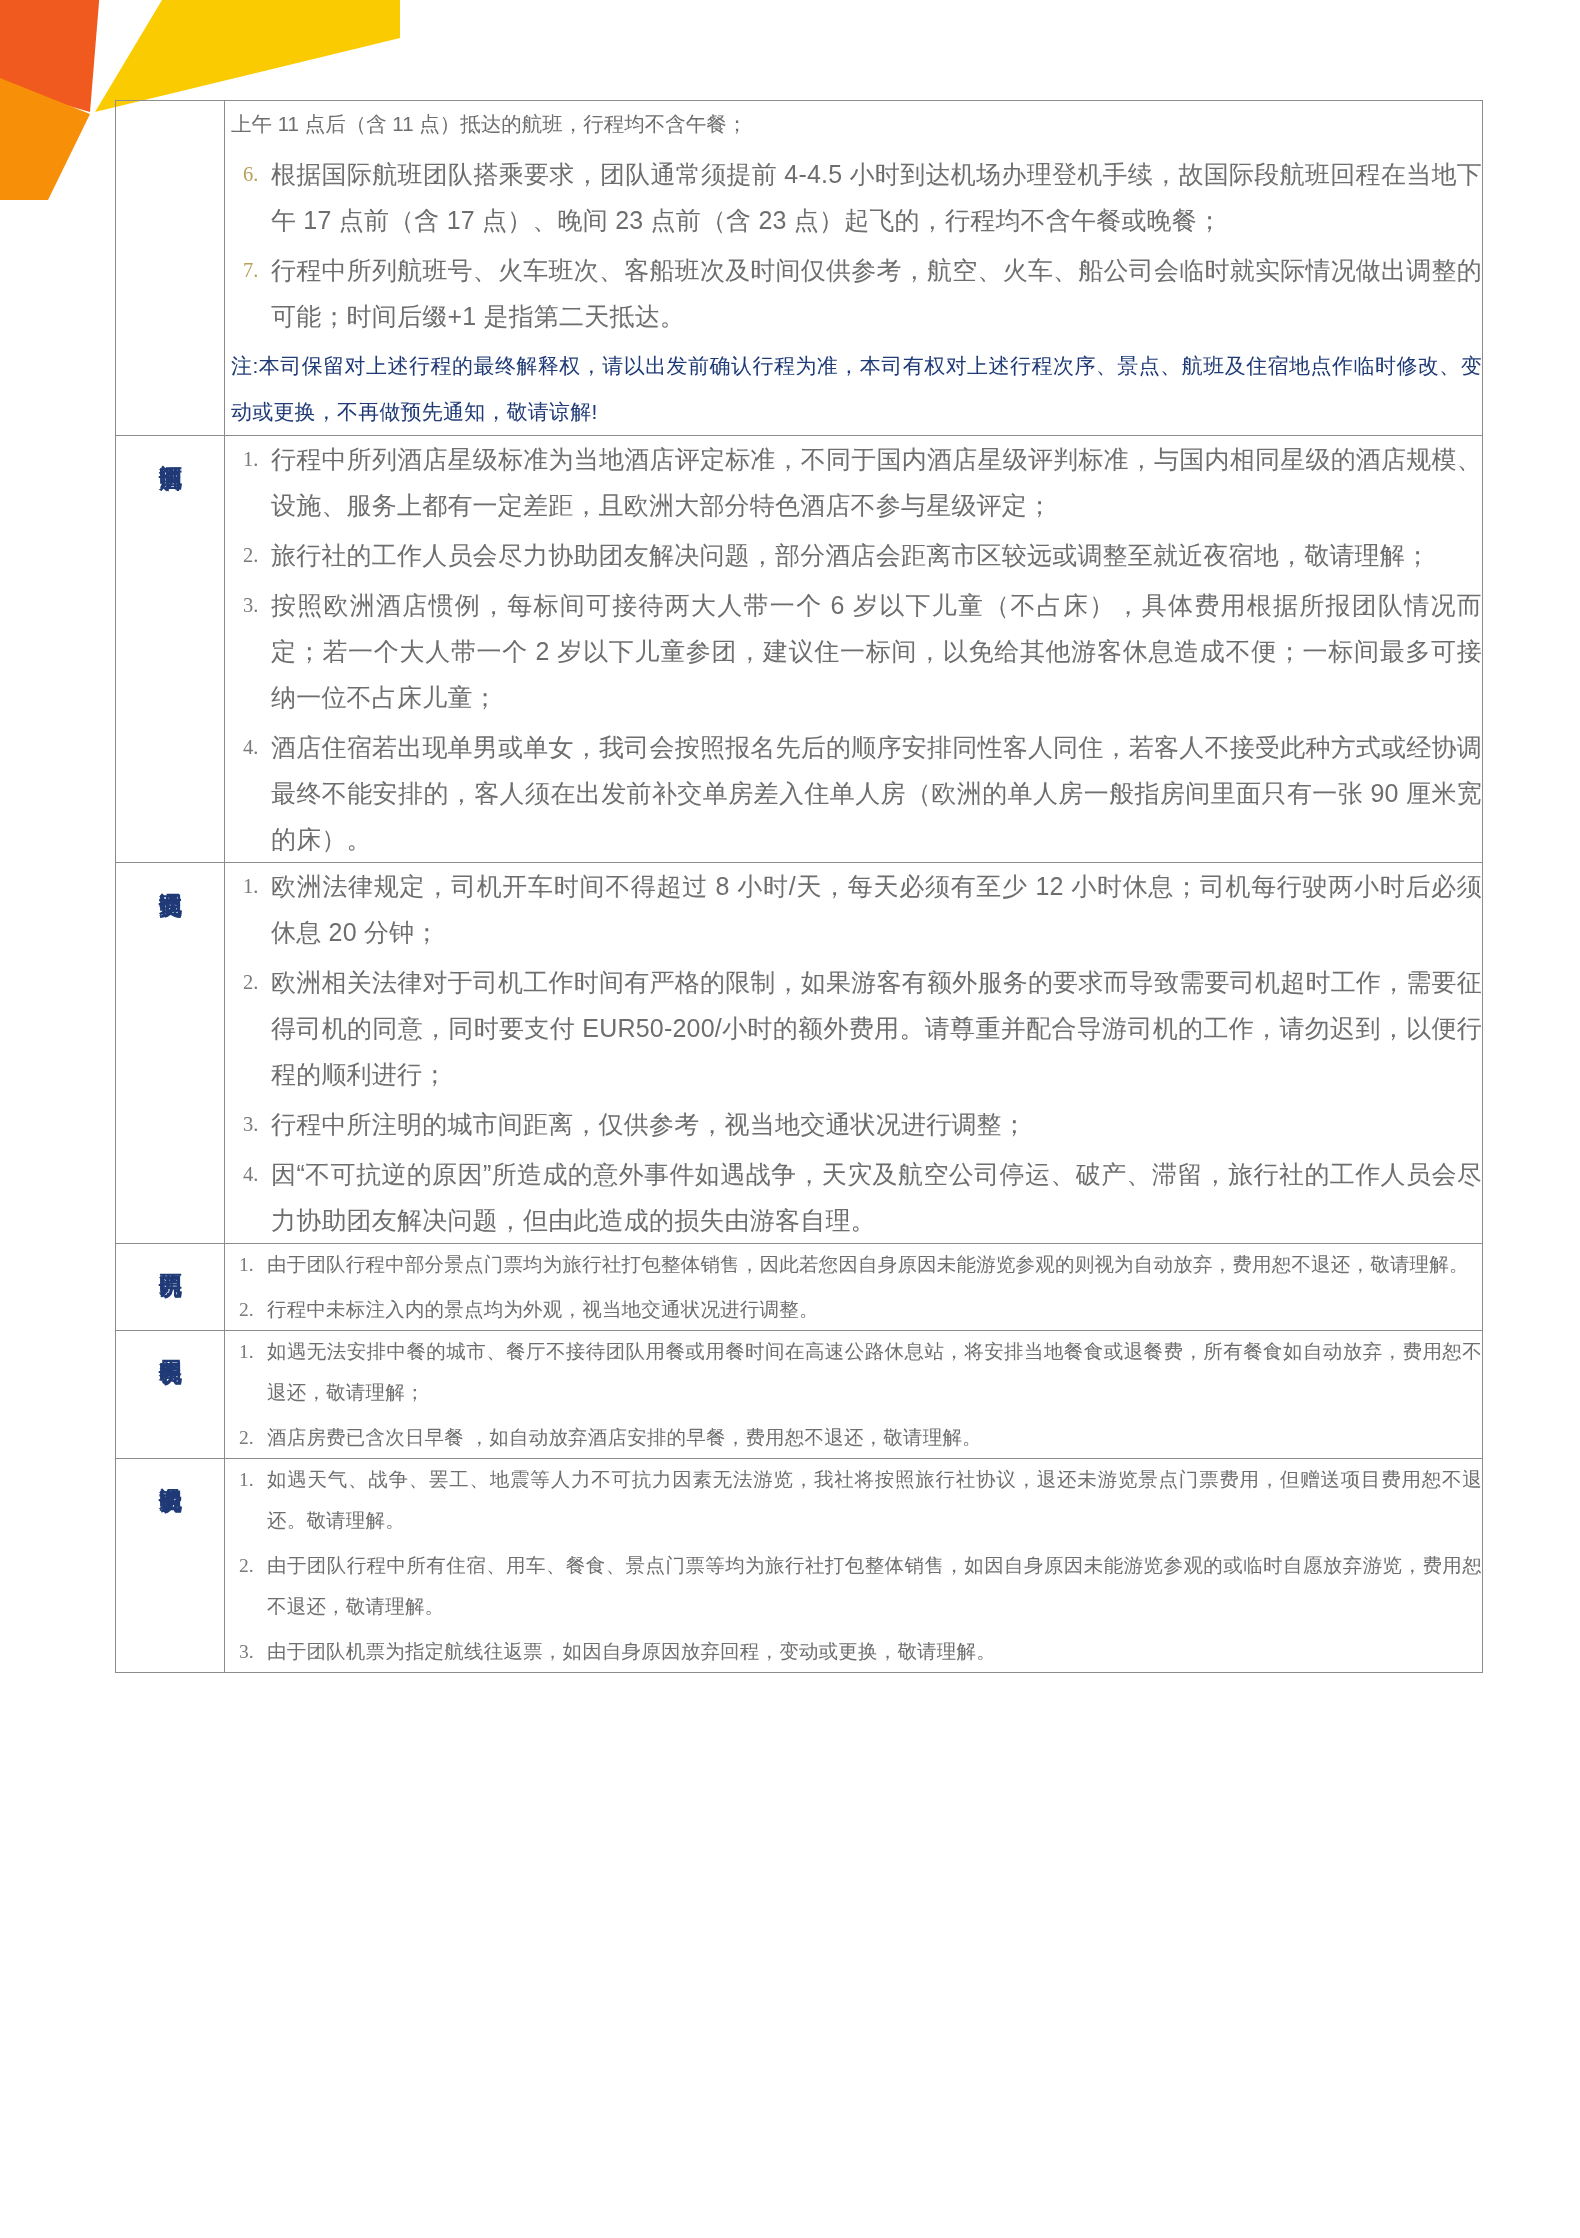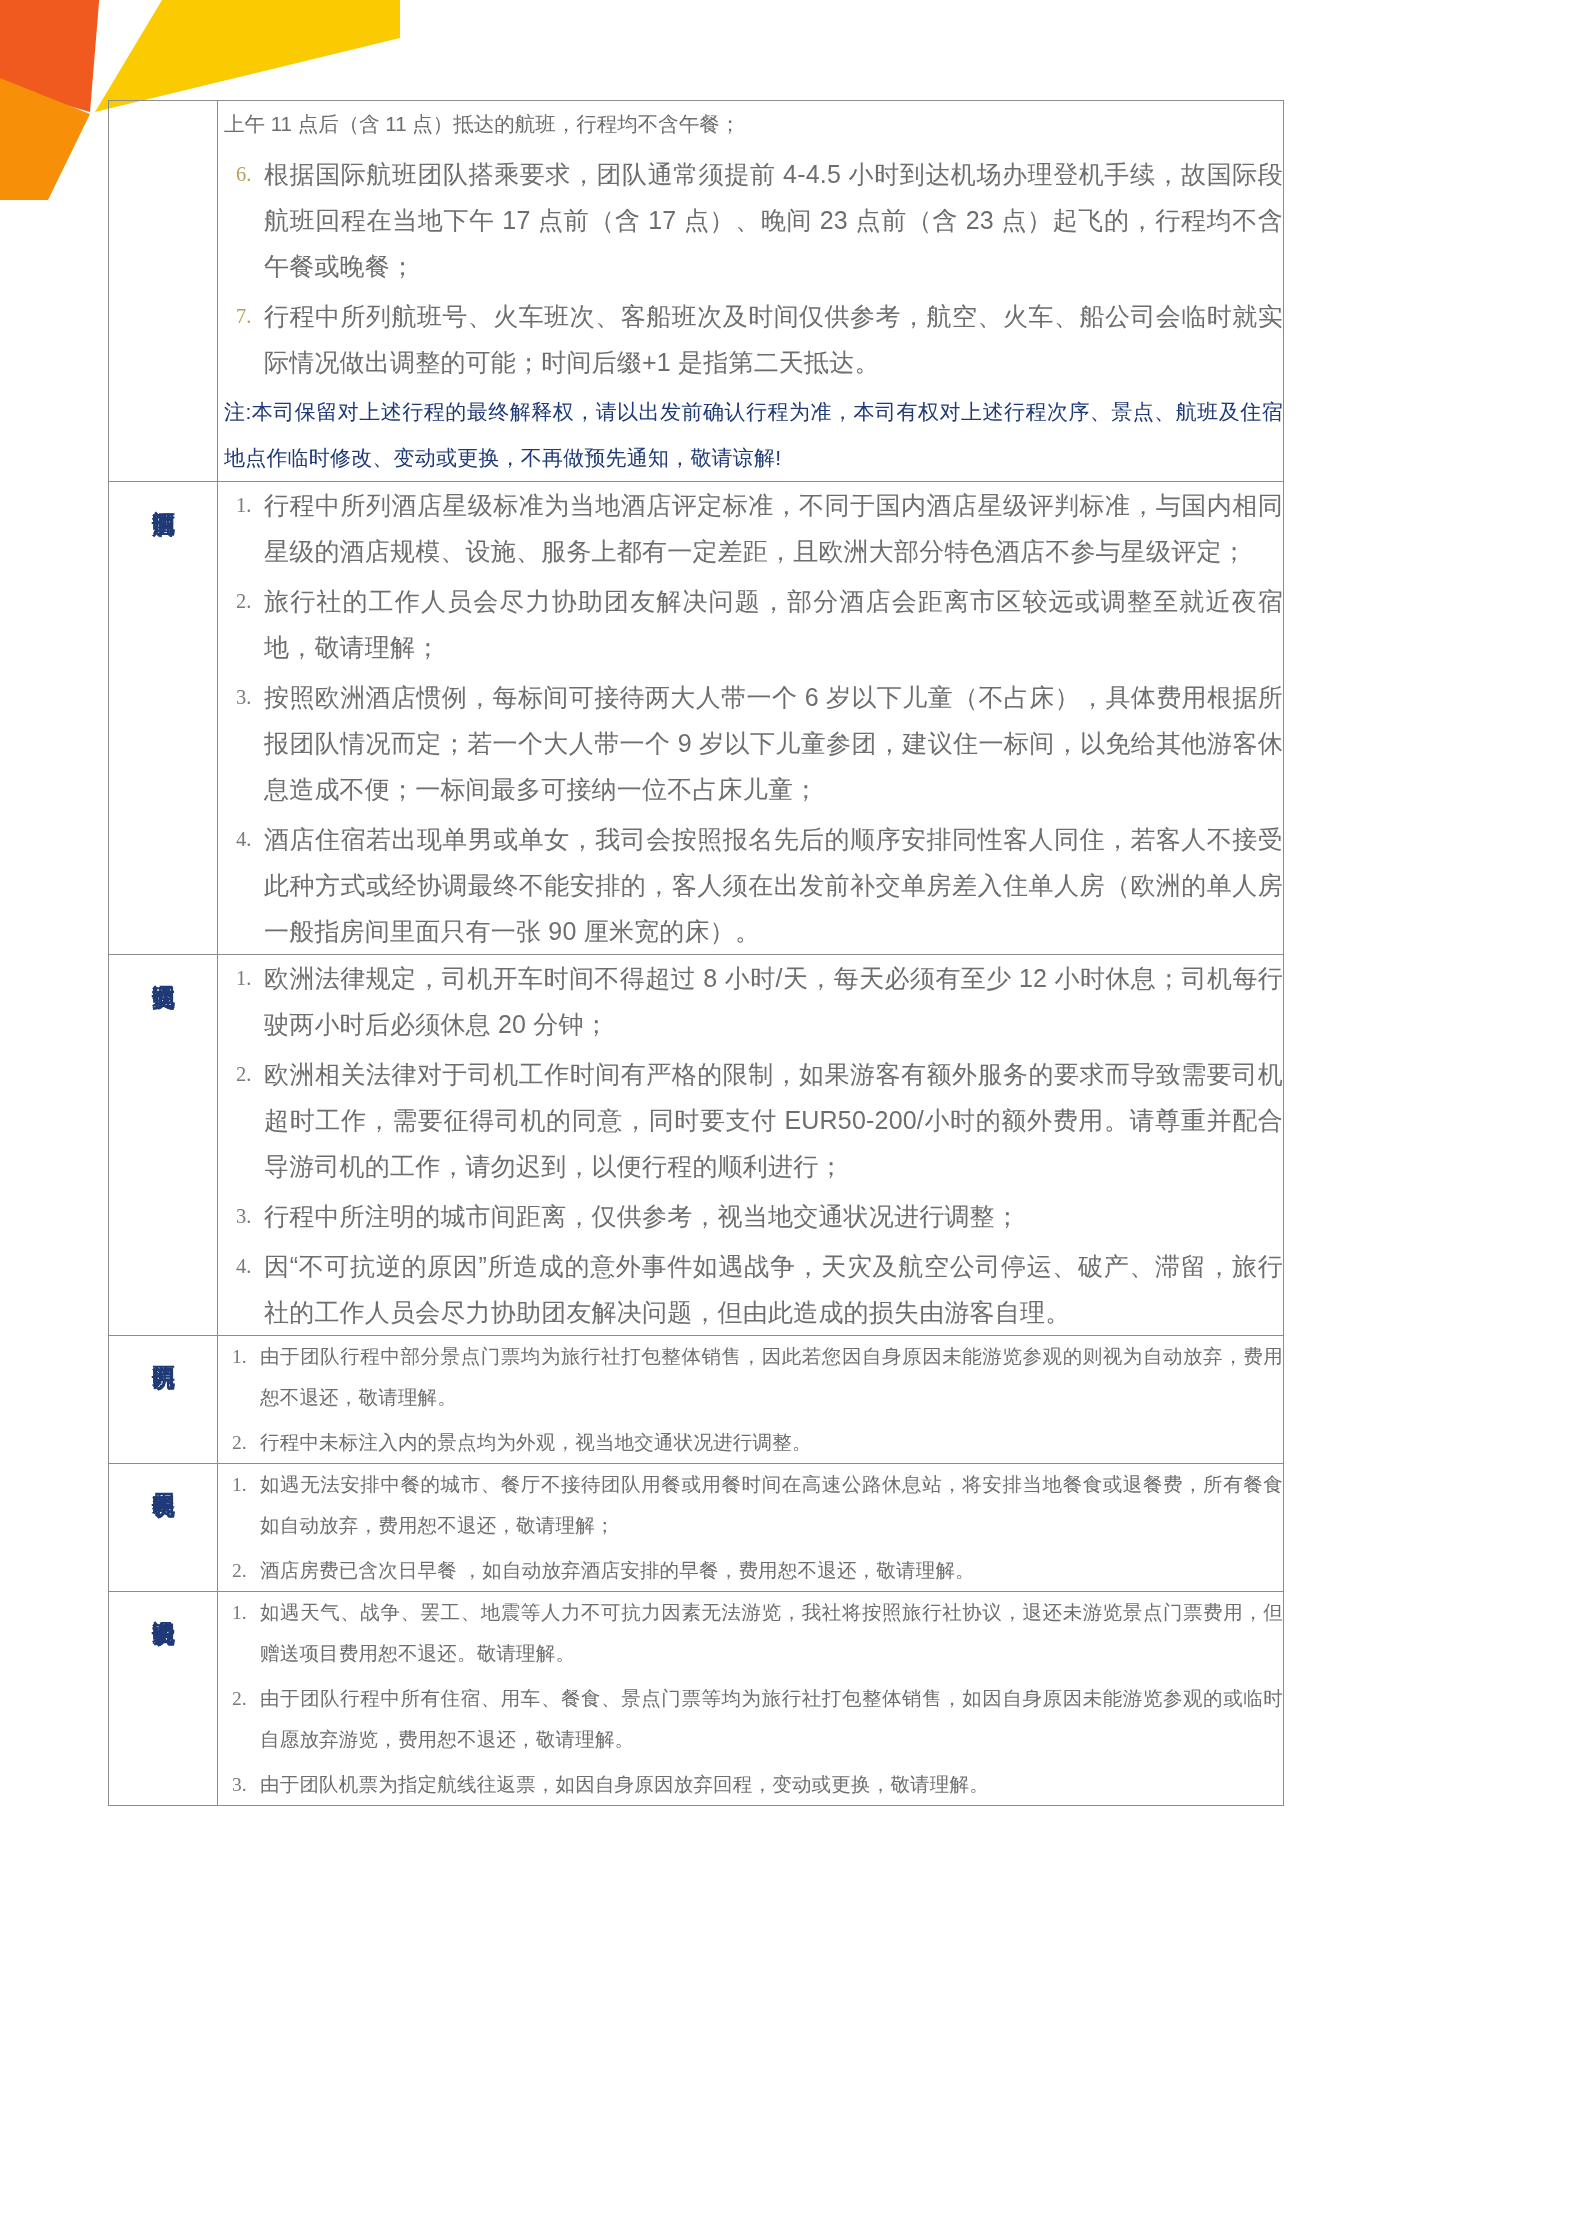--- a/index.html
+++ b/index.html
@@ -21,23 +21,23 @@
     top: 0;
     left: 0;
     width: 400px;
     height: 200px;
     pointer-events: none;
   }
 
   
   #page {
     position: absolute;
-    left: 108px;
+    left: 115px;
     top: 100px;
-    width: 1176px;
+    width: 1368px;
   }
 
   table.notes {
     border-collapse: collapse;
     width: 100%;
     table-layout: fixed;
     border: 1px solid #8c8c8c;
   }
   table.notes td {
     border: 1px solid #8c8c8c;
@@ -173,21 +173,21 @@
             <li>
               <span class="num grey">1.</span>
               <span class="txt">行程中所列酒店星级标准为当地酒店评定标准，不同于国内酒店星级评判标准，与国内相同星级的酒店规模、设施、服务上都有一定差距，且欧洲大部分特色酒店不参与星级评定；</span>
             </li>
             <li>
               <span class="num grey">2.</span>
               <span class="txt">旅行社的工作人员会尽力协助团友解决问题，部分酒店会距离市区较远或调整至就近夜宿地，敬请理解；</span>
             </li>
             <li>
               <span class="num grey">3.</span>
-              <span class="txt">按照欧洲酒店惯例，每标间可接待两大人带一个 6 岁以下儿童（不占床），具体费用根据所报团队情况而定；若一个大人带一个 9 岁以下儿童参团，建议住一标间，以免给其他游客休息造成不便；一标间最多可接纳一位不占床儿童；</span>
+              <span class="txt">按照欧洲酒店惯例，每标间可接待两大人带一个 6 岁以下儿童（不占床），具体费用根据所报团队情况而定；若一个大人带一个 2 岁以下儿童参团，建议住一标间，以免给其他游客休息造成不便；一标间最多可接纳一位不占床儿童；</span>
             </li>
             <li>
               <span class="num grey">4.</span>
               <span class="txt">酒店住宿若出现单男或单女，我司会按照报名先后的顺序安排同性客人同住，若客人不接受此种方式或经协调最终不能安排的，客人须在出发前补交单房差入住单人房（欧洲的单人房一般指房间里面只有一张 90 厘米宽的床）。</span>
             </li>
           </ol>
         </td>
       </tr>
 
       <tr>

